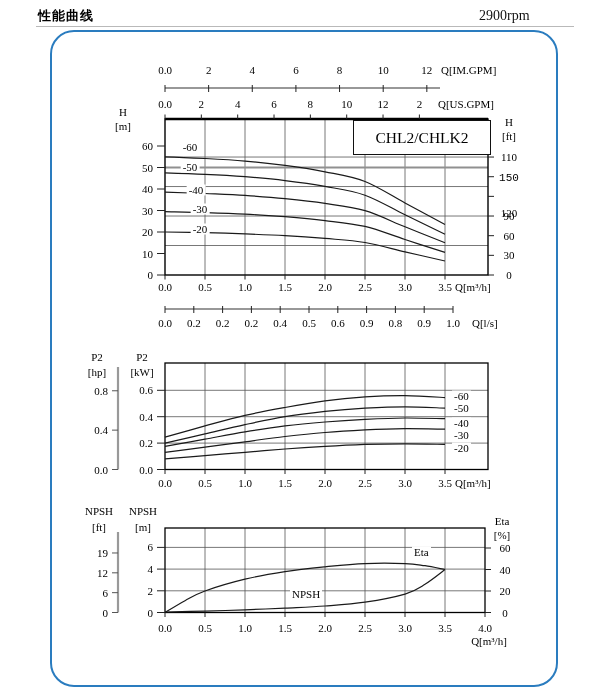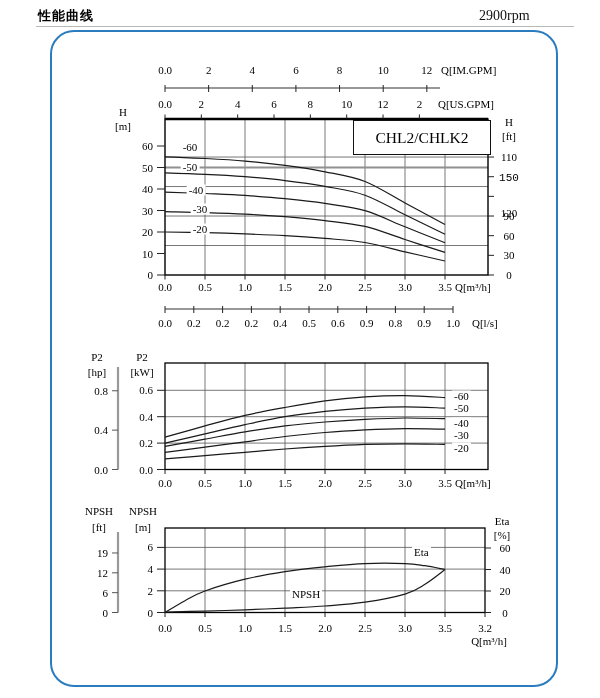--- a/index.html
+++ b/index.html
@@ -280,21 +280,21 @@
       <span class="lbl" style="left: 505px; top: 591px;">20</span>
       <span class="lbl" style="left: 505px; top: 612.5px;">0</span>
       <span class="lbl" style="left: 165px; top: 628px;">0.0</span>
       <span class="lbl" style="left: 205px; top: 628px;">0.5</span>
       <span class="lbl" style="left: 245px; top: 628px;">1.0</span>
       <span class="lbl" style="left: 285px; top: 628px;">1.5</span>
       <span class="lbl" style="left: 325px; top: 628px;">2.0</span>
       <span class="lbl" style="left: 365px; top: 628px;">2.5</span>
       <span class="lbl" style="left: 405px; top: 628px;">3.0</span>
       <span class="lbl" style="left: 445px; top: 628px;">3.5</span>
-      <span class="lbl" style="left: 485px; top: 628px;">3.2</span>
+      <span class="lbl" style="left: 485px; top: 628px;">4.0</span>
       <span class="lbl la bg" style="left: 412px; top: 552px;">Eta</span>
       <span class="lbl la bg" style="left: 290px; top: 594px;">NPSH</span>
     </div>
 
   <div class="modelbox">
     <span>CHL2/CHLK2</span>
   </div>
 
   <span class="lbl" style="left:123px;top:112px">H</span>
   <span class="lbl" style="left:123px;top:126px">[m]</span>

